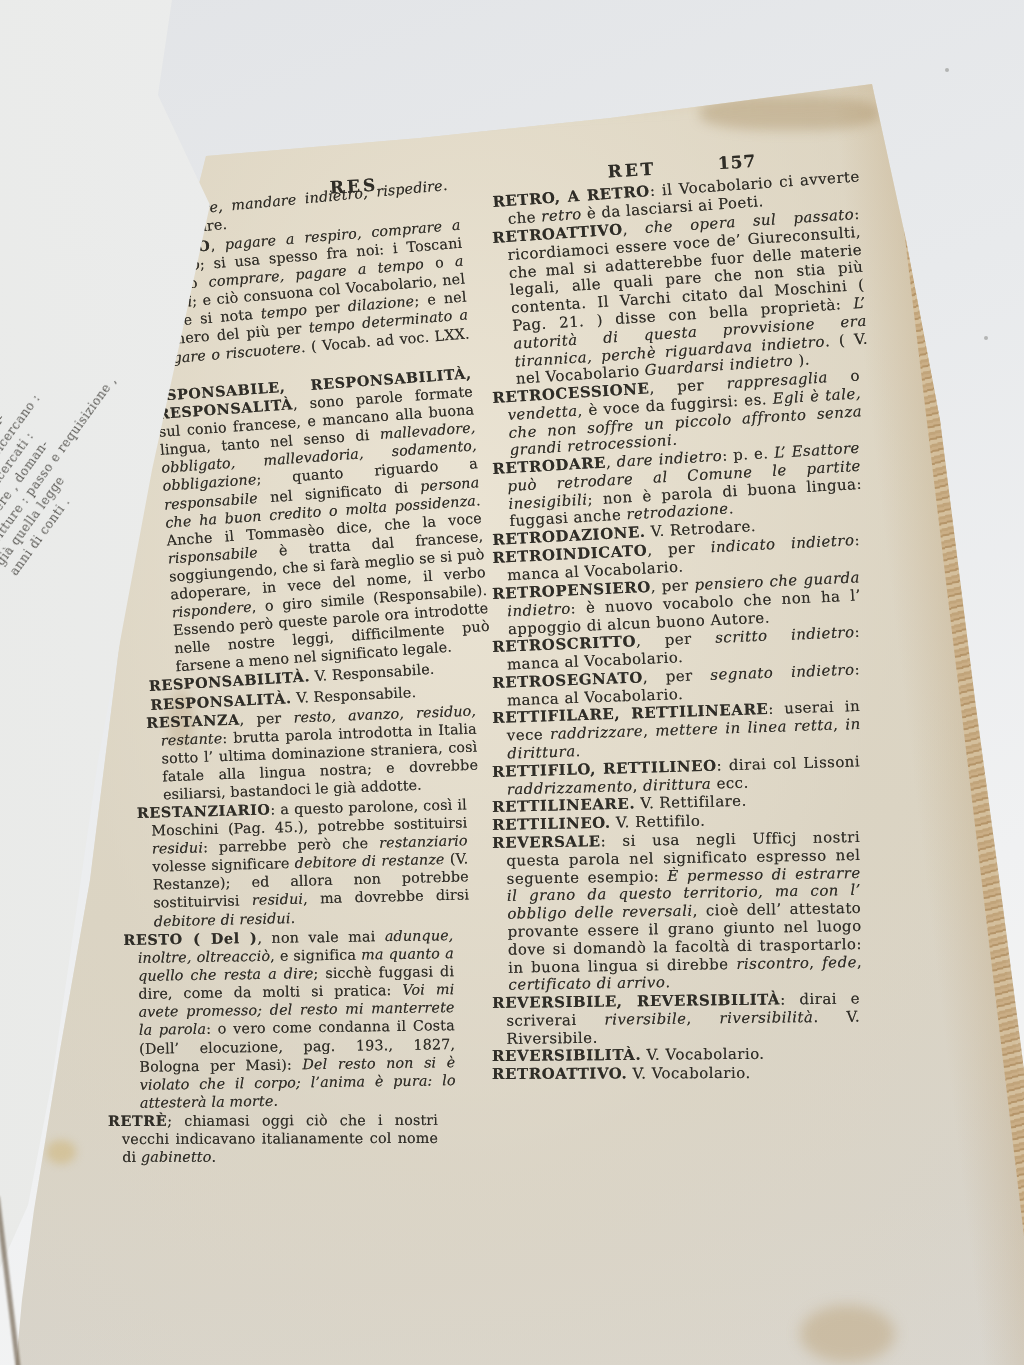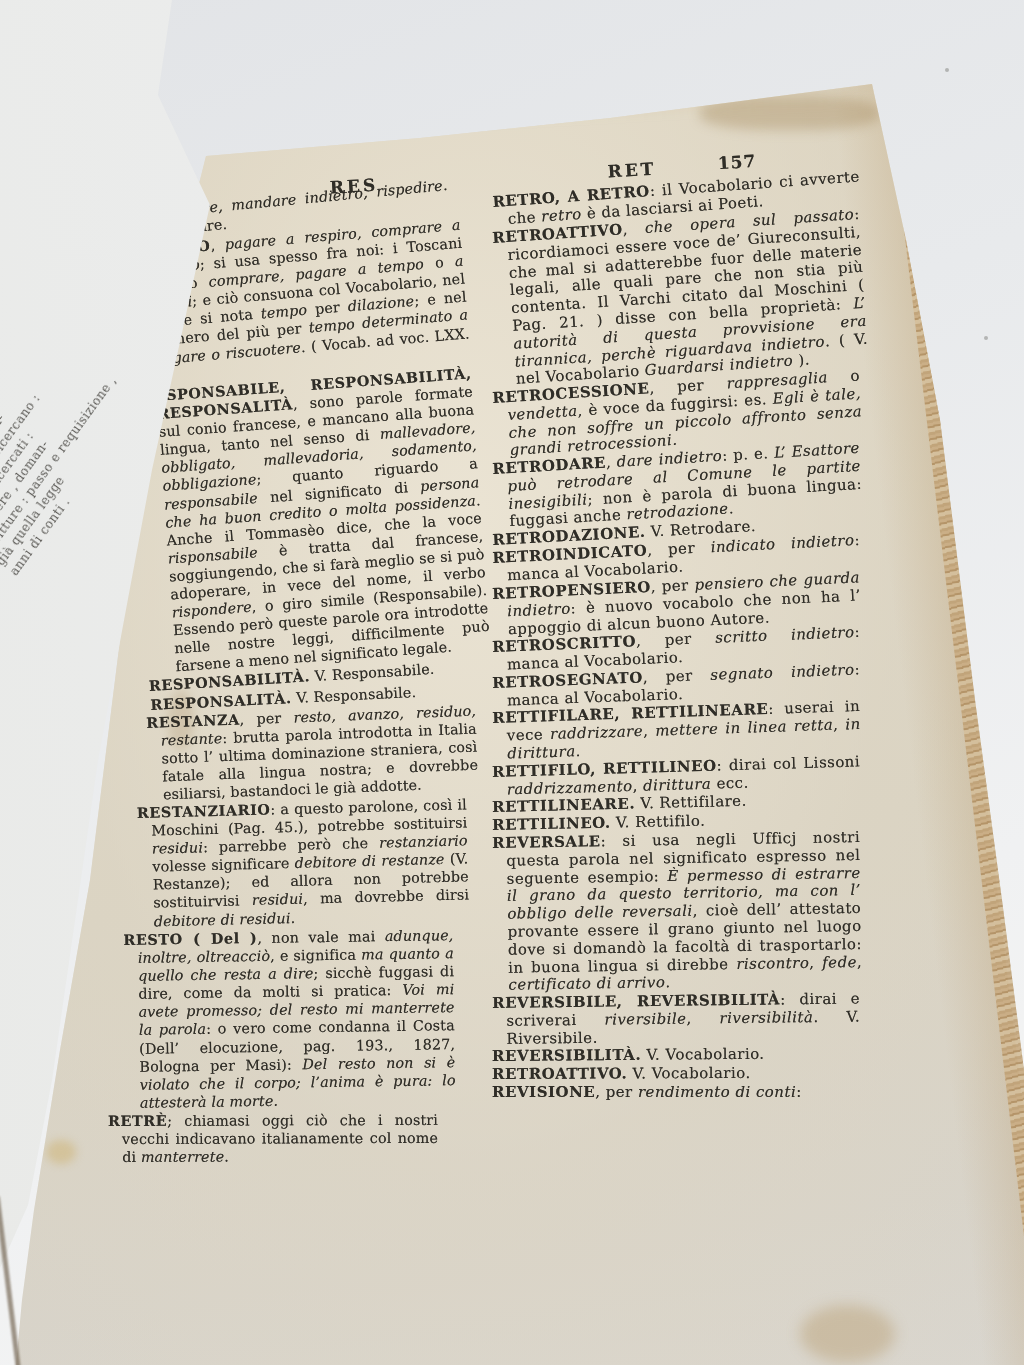--- a/index.html
+++ b/index.html
@@ -92,41 +92,40 @@
       <div class="hdr" id="page-num">157</div>
       <div class="col" id="col-left">
           <p class="entry" style="transform: translateX(-30px) rotate(-5.4deg); transform-origin: 0px 0px;"><span>di </span><i>rimandare, mandare indietro, rispedire</i><span>. V. Ritornare.</span></p>
           <p class="entry" style="transform: translateX(-17.0907px) rotate(-4.75deg); transform-origin: 0px 0px;"><span class="hw">RESPIRO</span><span>, </span><i>pagare a respiro, comprare a respiro</i><span>; si usa spesso fra noi: i Toscani dicono </span><i>comprare, pagare a tempo</i><span> o </span><i>a tempi</i><span>; e ciò consuona col Vocabolario, nel quale si nota </span><i>tempo</i><span> per </span><i>dilazione</i><span>; e nel numero del più per </span><i>tempo determinato a pagare o riscuotere</i><span>. ( Vocab. ad voc. LXX. ).</span></p>
           <p class="entry" style="transform: translateX(-6.33705px) rotate(-4.1deg); transform-origin: 0px 0px;"><span class="hw">RESPONSABILE, RESPONSABILITÀ, RESPONSALITÀ</span><span>, sono parole formate sul conio francese, e mancano alla buona lingua, tanto nel senso di </span><i>mallevadore, obbligato, mallevadoria, sodamento, obbligazione</i><span>; quanto riguardo a </span><i>responsabile</i><span> nel significato di </span><i>persona che ha buon credito o molta possidenza</i><span>. Anche il Tommasèo dice, che la voce </span><i>risponsabile</i><span> è tratta dal francese, soggiungendo, che si farà meglio se si può adoperare, in vece del nome, il verbo </span><i>rispondere</i><span>, o giro simile (Responsabile). Essendo però queste parole ora introdotte nelle nostre leggi, difficilmente può farsene a meno nel significato legale.</span></p>
           <p class="entry" style="transform: translateX(0.433543px) rotate(-3.45deg); transform-origin: 0px 0px;"><span class="hw">RESPONSABILITÀ.</span><span> V. Responsabile.</span></p>
           <p class="entry" style="transform: translateX(2px) rotate(-2.8deg); transform-origin: 0px 0px;"><span class="hw">RESPONSALITÀ.</span><span> V. Responsabile.</span></p>
           <p class="entry" style="transform: translateX(-2.06646px) rotate(-2.15deg); transform-origin: 0px 0px;"><span class="hw">RESTANZA</span><span>, per </span><i>resto, avanzo, residuo, restante</i><span>: brutta parola introdotta in Italia sotto l’ ultima dominazione straniera, così fatale alla lingua nostra; e dovrebbe esiliarsi, bastandoci le già addotte.</span></p>
           <p class="entry" style="transform: translateX(-11.337px) rotate(-1.5deg); transform-origin: 0px 0px;"><span class="hw">RESTANZIARIO</span><span>: a questo parolone, così il Moschini (Pag. 45.), potrebbe sostituirsi </span><i>residui</i><span>: parrebbe però che </span><i>restanziario</i><span> volesse significare </span><i>debitore di restanze</i><span> (V. Restanze); ed allora non potrebbe sostituirvisi </span><i>residui</i><span>, ma dovrebbe dirsi </span><i>debitore di residui</i><span>.</span></p>
           <p class="entry" style="transform: translateX(-24.5907px) rotate(-0.85deg); transform-origin: 0px 0px;"><span class="hw">RESTO ( Del )</span><span>, non vale mai </span><i>adunque, inoltre, oltreacciò</i><span>, e significa </span><i>ma quanto a quello che resta a dire</i><span>; sicchè fuggasi di dire, come da molti si pratica: </span><i>Voi mi avete promesso; del resto mi manterrete la parola</i><span>: o vero come condanna il Costa (Dell’ elocuzione, pag. 193., 1827, Bologna per Masi): </span><i>Del resto non si è violato che il corpo; l’anima è pura: lo attesterà la morte.</i></p>
-          <p class="entry" style="transform: translateX(-40px) rotate(-0.2deg); transform-origin: 0px 0px;"><span class="hw">RETRÈ</span><span>; chiamasi oggi ciò che i nostri vecchi indicavano italianamente col nome di </span><i>manterrete</i><span>.</span></p>
+          <p class="entry" style="transform: translateX(-40px) rotate(-0.2deg); transform-origin: 0px 0px;"><span class="hw">RETRÈ</span><span>; chiamasi oggi ciò che i nostri vecchi indicavano italianamente col nome di </span><i>gabinetto</i><span>.</span></p>
         </div>
       <div class="col" id="col-right">
           <p class="entry" style="transform: translateX(0px) rotate(-4deg); transform-origin: 0px 0px;"><span class="hw">RETRO, A RETRO</span><span>: il Vocabolario ci avverte che </span><i>retro</i><span> è da lasciarsi ai Poeti.</span></p>
           <p class="entry" style="transform: translateX(0px) rotate(-3.76471deg); transform-origin: 0px 0px;"><span class="hw">RETROATTIVO</span><span>, </span><i>che opera sul passato</i><span>: ricordiamoci essere voce de’ Giureconsulti, che mal si adatterebbe fuor delle materie legali, alle quali pare che non stia più contenta. Il Varchi citato dal Moschini ( Pag. 21. ) disse con bella proprietà: </span><i>L’ autorità di questa provvisione era tirannica, perchè riguardava indietro</i><span>. ( V. nel Vocabolario </span><i>Guardarsi indietro</i><span> ).</span></p>
           <p class="entry" style="transform: translateX(0px) rotate(-3.52941deg); transform-origin: 0px 0px;"><span class="hw">RETROCESSIONE</span><span>, per </span><i>rappresaglia</i><span> o </span><i>vendetta</i><span>, è voce da fuggirsi: es. </span><i>Egli è tale, che non soffre un piccolo affronto senza grandi retrocessioni.</i></p>
           <p class="entry" style="transform: translateX(0px) rotate(-3.29412deg); transform-origin: 0px 0px;"><span class="hw">RETRODARE</span><span>, </span><i>dare indietro</i><span>: p. e. </span><i>L’ Esattore può retrodare al Comune le partite inesigibili</i><span>; non è parola di buona lingua: fuggasi anche </span><i>retrodazione</i><span>.</span></p>
           <p class="entry" style="transform: translateX(0px) rotate(-3.05882deg); transform-origin: 0px 0px;"><span class="hw">RETRODAZIONE.</span><span> V. Retrodare.</span></p>
           <p class="entry" style="transform: translateX(0px) rotate(-2.82353deg); transform-origin: 0px 0px;"><span class="hw">RETROINDICATO</span><span>, per </span><i>indicato indietro</i><span>: manca al Vocabolario.</span></p>
           <p class="entry" style="transform: translateX(0px) rotate(-2.58824deg); transform-origin: 0px 0px;"><span class="hw">RETROPENSIERO</span><span>, per </span><i>pensiero che guarda indietro</i><span>: è nuovo vocabolo che non ha l’ appoggio di alcun buono Autore.</span></p>
           <p class="entry" style="transform: translateX(0px) rotate(-2.35294deg); transform-origin: 0px 0px;"><span class="hw">RETROSCRITTO</span><span>, per </span><i>scritto indietro</i><span>: manca al Vocabolario.</span></p>
           <p class="entry" style="transform: translateX(0px) rotate(-2.11765deg); transform-origin: 0px 0px;"><span class="hw">RETROSEGNATO</span><span>, per </span><i>segnato indietro</i><span>: manca al Vocabolario.</span></p>
           <p class="entry" style="transform: translateX(0px) rotate(-1.88235deg); transform-origin: 0px 0px;"><span class="hw">RETTIFILARE, RETTILINEARE</span><span>: userai in vece </span><i>raddrizzare</i><span>, </span><i>mettere in linea retta</i><span>, </span><i>in dirittura</i><span>.</span></p>
           <p class="entry" style="transform: translateX(0px) rotate(-1.64706deg); transform-origin: 0px 0px;"><span class="hw">RETTIFILO, RETTILINEO</span><span>: dirai col Lissoni </span><i>raddrizzamento</i><span>, </span><i>dirittura</i><span> ecc.</span></p>
           <p class="entry" style="transform: translateX(0px) rotate(-1.41176deg); transform-origin: 0px 0px;"><span class="hw">RETTILINEARE.</span><span> V. Rettifilare.</span></p>
           <p class="entry" style="transform: translateX(0px) rotate(-1.17647deg); transform-origin: 0px 0px;"><span class="hw">RETTILINEO.</span><span> V. Rettifilo.</span></p>
           <p class="entry" style="transform: translateX(0px) rotate(-0.941176deg); transform-origin: 0px 0px;"><span class="hw">REVERSALE</span><span>: si usa negli Ufficj nostri questa parola nel significato espresso nel seguente esempio: </span><i>È permesso di estrarre il grano da questo territorio, ma con l’ obbligo delle reversali</i><span>, cioè dell’ attestato provante essere il grano giunto nel luogo dove si domandò la facoltà di trasportarlo: in buona lingua si direbbe </span><i>riscontro</i><span>, </span><i>fede</i><span>, </span><i>certificato di arrivo</i><span>.</span></p>
           <p class="entry" style="transform: translateX(0px) rotate(-0.705882deg); transform-origin: 0px 0px;"><span class="hw">REVERSIBILE, REVERSIBILITÀ</span><span>: dirai e scriverai </span><i>riversibile</i><span>, </span><i>riversibilità</i><span>. V. Riversibile.</span></p>
           <p class="entry" style="transform: translateX(0px) rotate(-0.470588deg); transform-origin: 0px 0px;"><span class="hw">REVERSIBILITÀ.</span><span> V. Vocabolario.</span></p>
           <p class="entry" style="transform: translateX(0px) rotate(-0.235294deg); transform-origin: 0px 0px;"><span class="hw">RETROATTIVO.</span><span> V. Vocabolario.</span></p>
-          <p class="entry" style="transform: translateX(0px) rotate(0deg); transform-origin: 0px 0px;"><span class="hw">REVISIONE</span><span>, per </span><i>rendimento di conti</i><span>:</span></p>
         </div>
     </div>
   </div>
 
   <div class="left-page">
     <div class="left-page-text" id="left-page-text">
         <div>RES</div>
         <div>ra , raffrenamento di ,</div>
         <div>che reprime , riprensione ,</div>
         <div>sa Questa legge e repres-</div>

